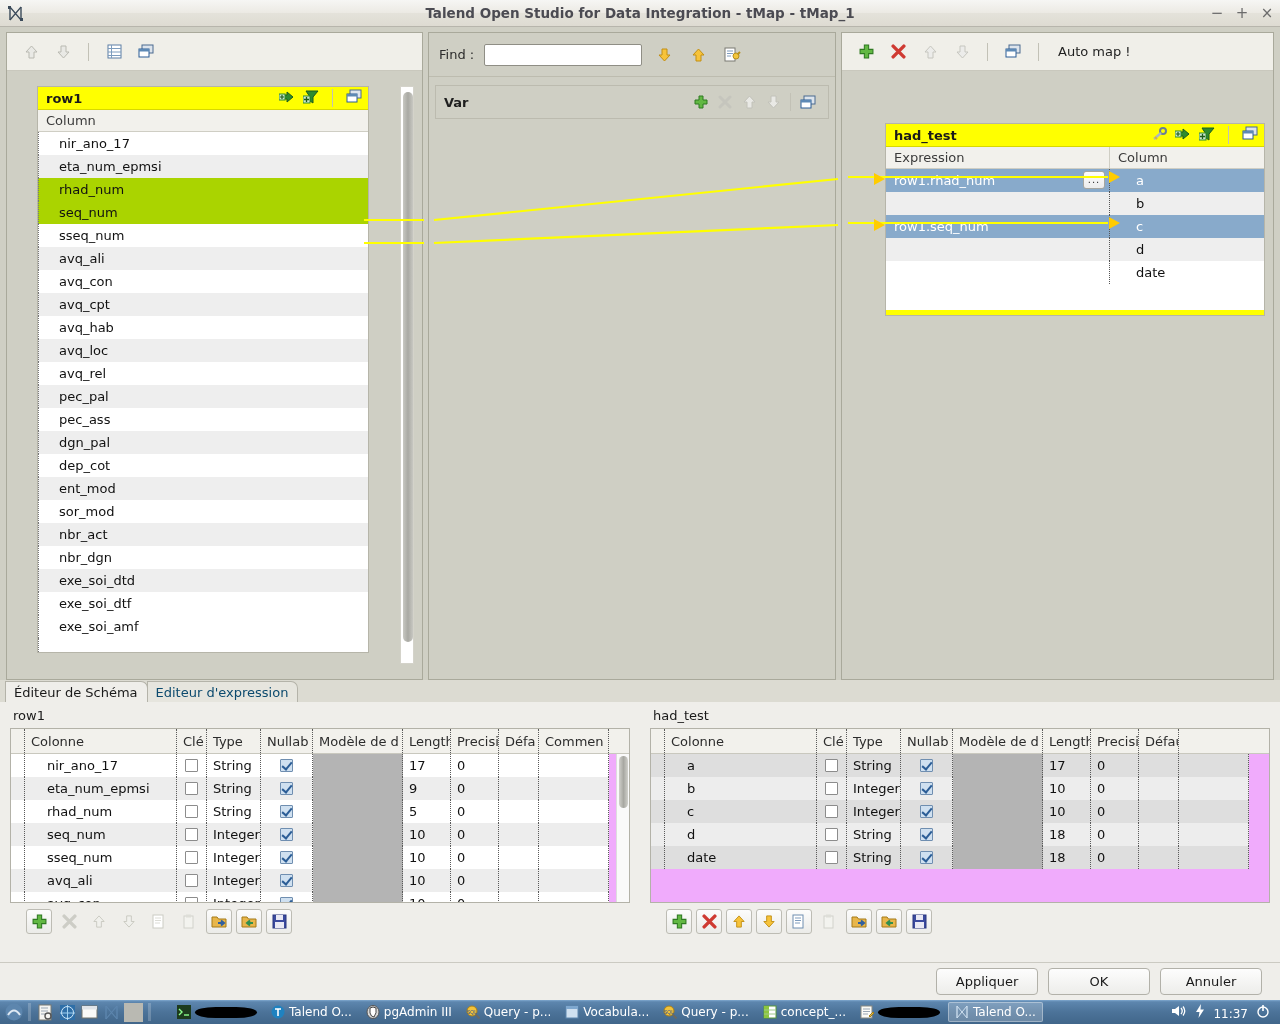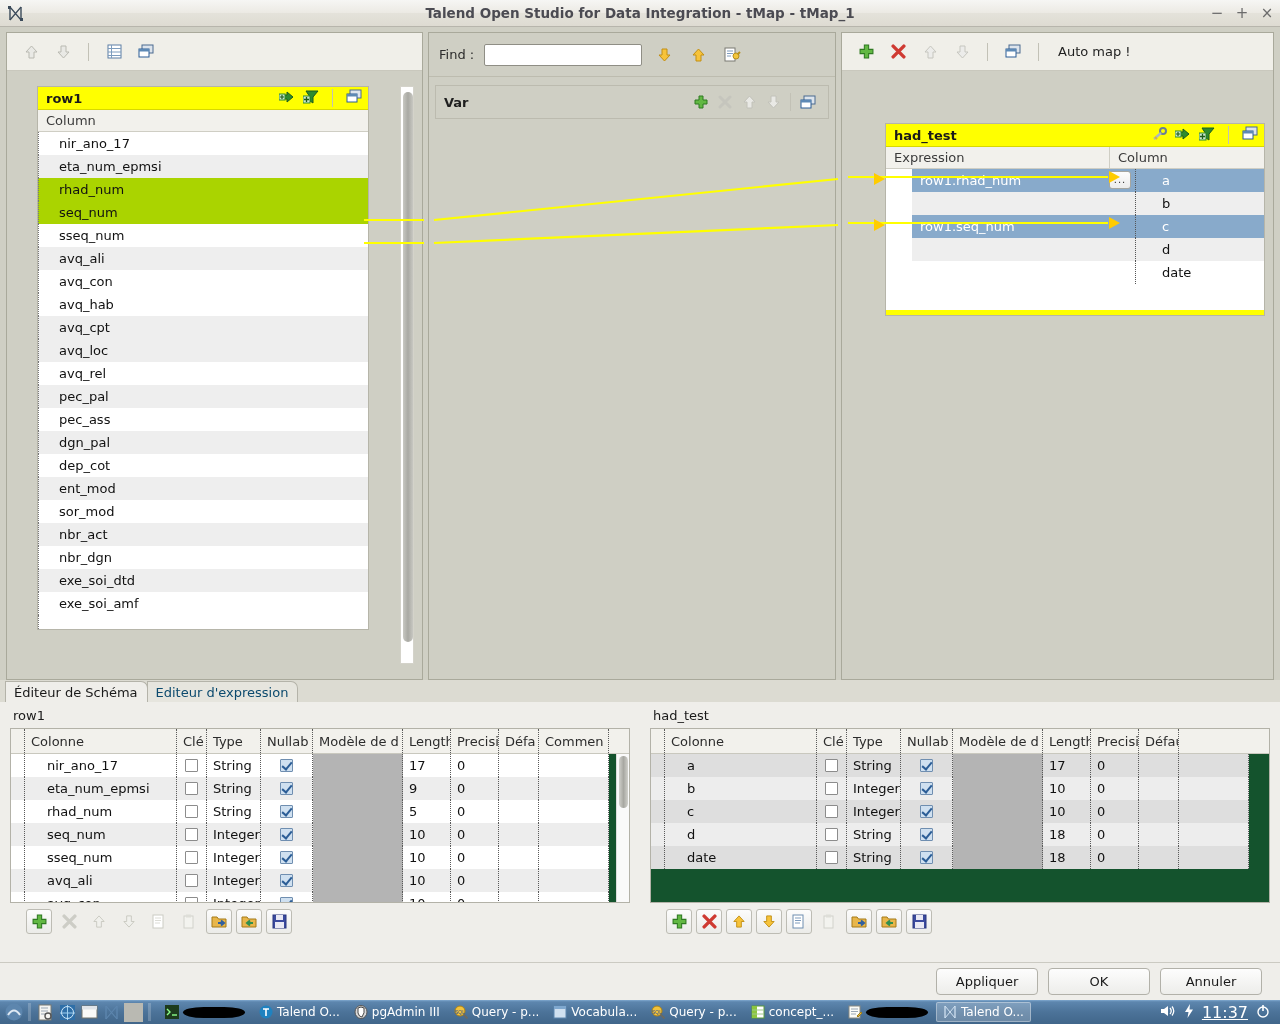--- a/index.html
+++ b/index.html
@@ -133,21 +133,21 @@
   }
   .out-cols-head {
     height: 22px; background: #f2f1ec; border-bottom: 1px solid #cfcec4;
     display: flex; font-size: 13px; color: #3b3b3b;
   }
   .out-cols-head .c1 { width: 224px; padding-left: 8px; display: flex; align-items: center; border-right: 1px solid #cfcec4; }
   .out-cols-head .c2 { flex: 1; padding-left: 8px; display: flex; align-items: center; }
   .orow { height: 23px; display: flex; font-size: 13px; }
   .orow .e {
     width: 224px; display: flex; align-items: center; padding-left: 2px;
-    border-right: 1px dotted #555; color: #111; position: relative; margin-left: 26px;
+    border-right: 1px dotted #555; color: #111; position: relative;
   }
   .orow .c { flex: 1; display: flex; align-items: center; padding-left: 26px; color: #111; }
   .orow.r-white .e, .orow.r-white .c { background: #ffffff; }
   .orow.r-alt .e, .orow.r-alt .c { background: #eeeeee; }
   .orow.r-sel .e, .orow.r-sel .c { background: #88aacb; color: #fff; }
   .orow.r-sel .c { color: #ffffff; }
   .expr-box {
     background: #e0e0e0; padding: 1px 4px; margin-left: 2px;
     color: #111;
   }
@@ -176,21 +176,21 @@
     height: 21px; padding: 0 9px 0 8px; display: flex; align-items: center;
     font-size: 13px; color: #1a1a1a;
     background: #efeeea; border: 1px solid #b4b3a9; border-bottom: none;
     border-radius: 0 7px 0 0; margin-right: -1px;
   }
   .tab.inactive { background: #e6e5de; color: #0c4a6e; }
   .schema-area { display: flex; height: 263px; }
   .schema-half { width: 640px; padding: 6px 10px 0 10px; position: relative; }
   .schema-title { font-size: 13px; color: #1a1a1a; height: 20px; padding-left: 3px; }
   .grid {
-    border: 1px solid #b3b2a8; background: #14532d; position: relative; overflow: hidden;
+    border: 1px solid #b3b2a8; background: #f0abfc; position: relative; overflow: hidden;
   }
   .grid-head { display: flex; height: 25px; background: #f2f1ec; border-bottom: 1px solid #c9c8be; }
   .gh {
     display: flex; align-items: center; padding-left: 6px;
     font-size: 13px; color: #2c2c2c; border-right: 1px dotted #5a5a5a;
     overflow: hidden; white-space: nowrap;
   }
   .grow { display: flex; height: 23px; }
   .grow.alt .gc { background: #ededed; }
   .grow.shade .gc { background: #dedede; }
@@ -241,34 +241,34 @@
     border: 1px solid #b2b1a9; border-radius: 4px;
     font-size: 13px; color: #1a1a1a;
     display: flex; align-items: center; justify-content: center;
     font-family: inherit;
   }
 
   
   .taskbar {
     position: absolute; left: 0; top: 1000px; width: 1280px; height: 24px;
     background: linear-gradient(to bottom,#7fa8cf 0%, #5d86ae 8%, #4c7399 50%, #41668a 100%);
-    display: flex; align-items: center; padding: 0 4px; gap: 2px;
+    display: flex; align-items: center; padding: 0 4px; gap: 14px;
   }
   .tb-launch { display: flex; align-items: center; gap: 3px; padding-right: 4px; }
   .lbox {
     width: 19px; height: 19px; display: flex; align-items: center; justify-content: center;
   }
   .tsplit { width: 3px; height: 18px; background: rgba(255,255,255,.2); margin: 0 2px; }
   .task {
     height: 20px; display: flex; align-items: center; gap: 4px;
     padding: 0 6px; max-width: 118px; overflow: hidden; white-space: nowrap;
     font-size: 12px; color: #ffffff;
   }
   .task.active { background: rgba(255,255,255,.22); border: 1px solid rgba(255,255,255,.35); border-radius: 2px; }
-  .tray { margin-left: auto; display: flex; align-items: flex-end; gap: 8px; padding-right: 6px; color: #fff; font-size: 16px; text-decoration: underline; }
+  .tray { margin-left: auto; display: flex; align-items: flex-end; gap: 8px; padding-right: 6px; color: #fff; font-size: 12px; }
   .redact { display: inline-block; background: #000; border-radius: 40%/60%; }
 </style>
 </head>
 <body>
 
 <div class="app">
 
   <div class="titlebar">
     <div class="tb-icon">
       <svg width="17" height="17" viewBox="0 0 17 17">
@@ -361,27 +361,27 @@
               </div>
               <div class="crow">
                 <span>sseq_num</span>
               </div>
               <div class="crow alt">
                 <span>avq_ali</span>
               </div>
               <div class="crow">
                 <span>avq_con</span>
               </div>
+              <div class="crow alt">
+                <span>avq_cpt</span>
+              </div>
               <div class="crow">
                 <span>avq_hab</span>
               </div>
               <div class="crow alt">
-                <span>avq_cpt</span>
-              </div>
-              <div class="crow alt">
                 <span>avq_loc</span>
               </div>
               <div class="crow">
                 <span>avq_rel</span>
               </div>
               <div class="crow alt">
                 <span>pec_pal</span>
               </div>
               <div class="crow">
                 <span>pec_ass</span>
@@ -399,20 +399,23 @@
                 <span>sor_mod</span>
               </div>
               <div class="crow alt">
                 <span>nbr_act</span>
               </div>
               <div class="crow">
                 <span>nbr_dgn</span>
               </div>
               <div class="crow alt">
                 <span>exe_soi_dtd</span>
+              </div>
+              <div class="crow">
+                <span>exe_soi_dtf</span>
               </div>
               <div class="crow">
                 <span>exe_soi_amf</span>
               </div>
             </div>
           <div class="tbl-foot"></div>
         </div>
 
         <div class="vscroll">
           <div class="thumb"></div>

